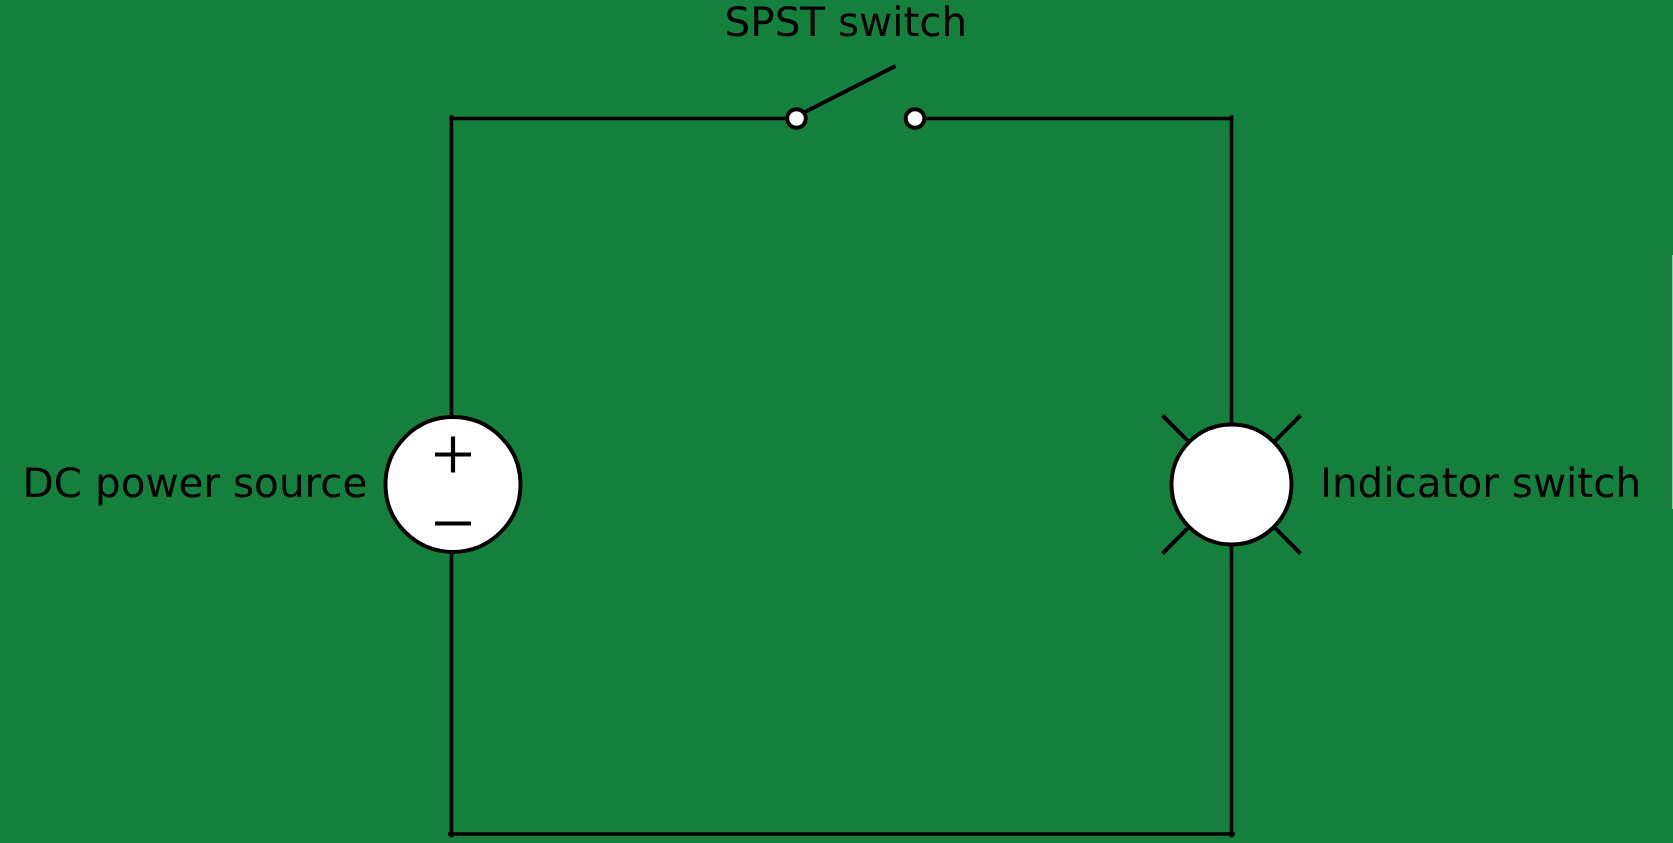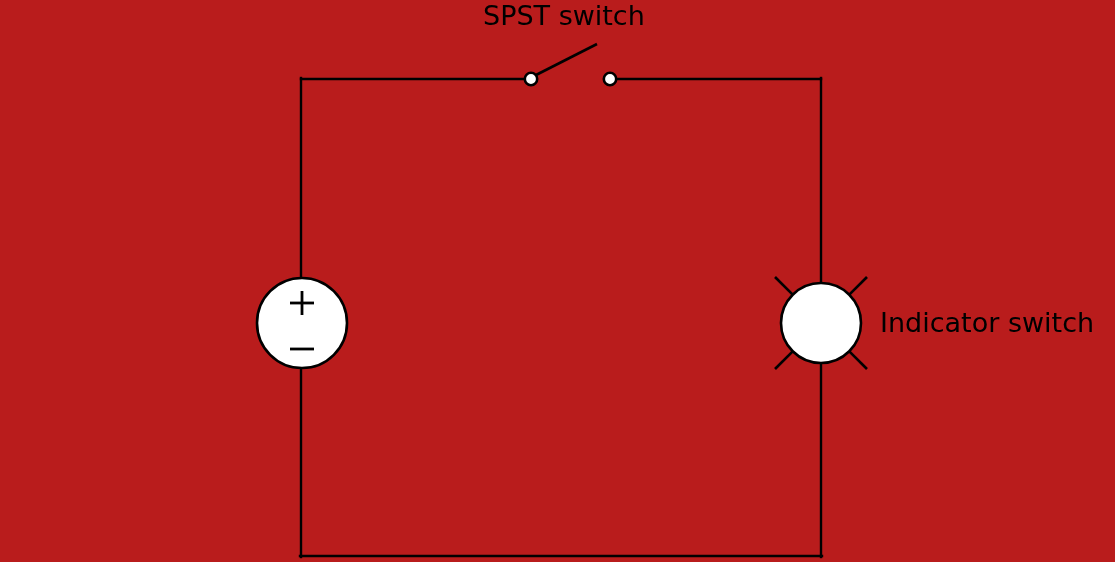--- a/index.html
+++ b/index.html
@@ -7,21 +7,21 @@
     padding: 0;
     background: #ffffff;
   }
   body {
     font-family: "DejaVu Sans", sans-serif;
   }
   #canvas {
     position: relative;
     width: 1115px;
     height: 562px;
-    background: #b91c1c;
+    background: #15803d;
     overflow: hidden;
   }
   #diagram-svg {
     position: absolute;
     left: 0;
     top: 0;
     width: 1115px;
     height: 562px;
     display: block;
   }
@@ -131,16 +131,17 @@
       <path class="ray" d="M 792.7 294.7 L 775 277"></path>
       <path class="ray" d="M 849.3 294.7 L 867 277"></path>
       <path class="ray" d="M 792.7 351.3 L 775 369"></path>
       <path class="ray" d="M 849.3 351.3 L 867 369"></path>
     </g>
 
   </svg>
 
   <div class="diagram-label" id="label-switch">SPST switch</div>
 
+  <div class="diagram-label" id="label-source">DC power source</div>
 
   <div class="diagram-label" id="label-light">Indicator switch</div>
 
 </div>
 
 </body></html>

